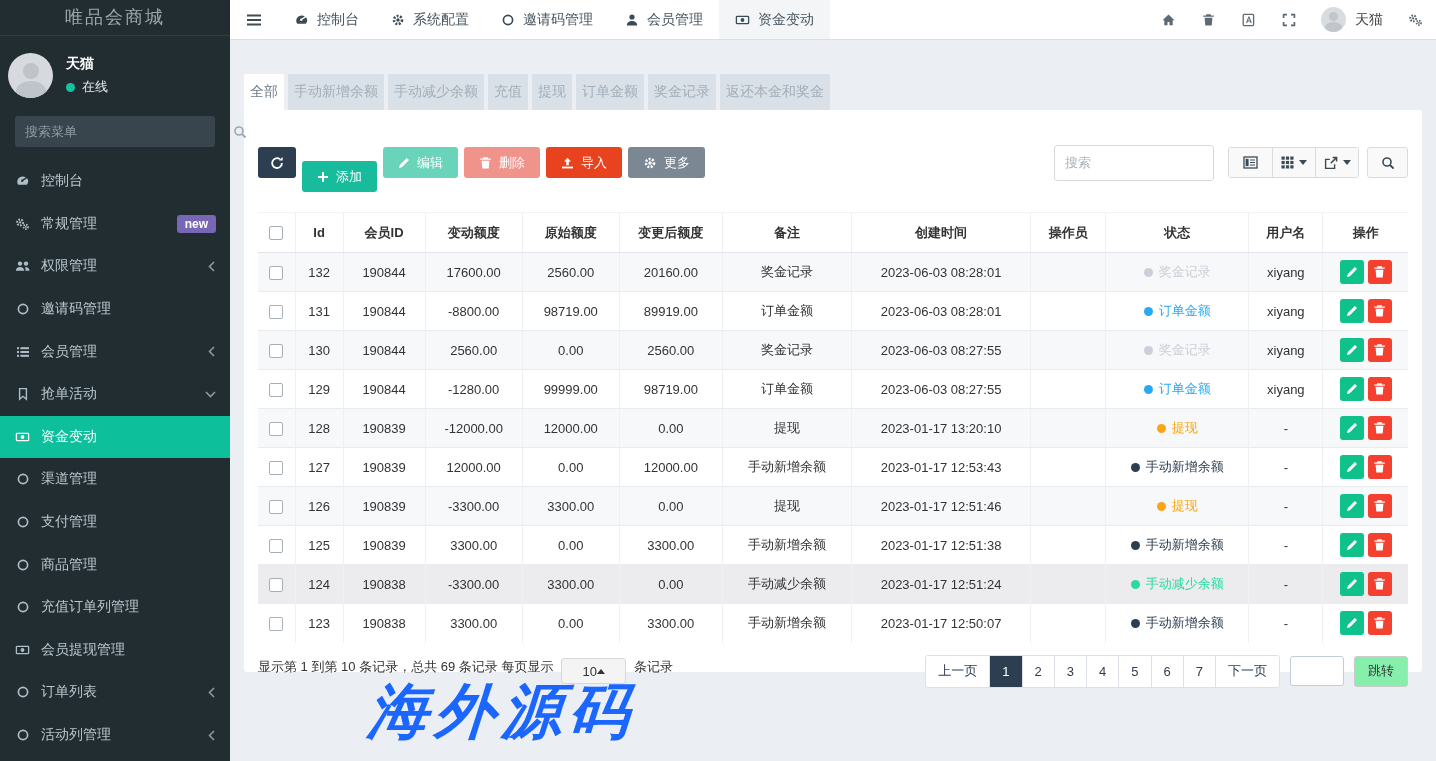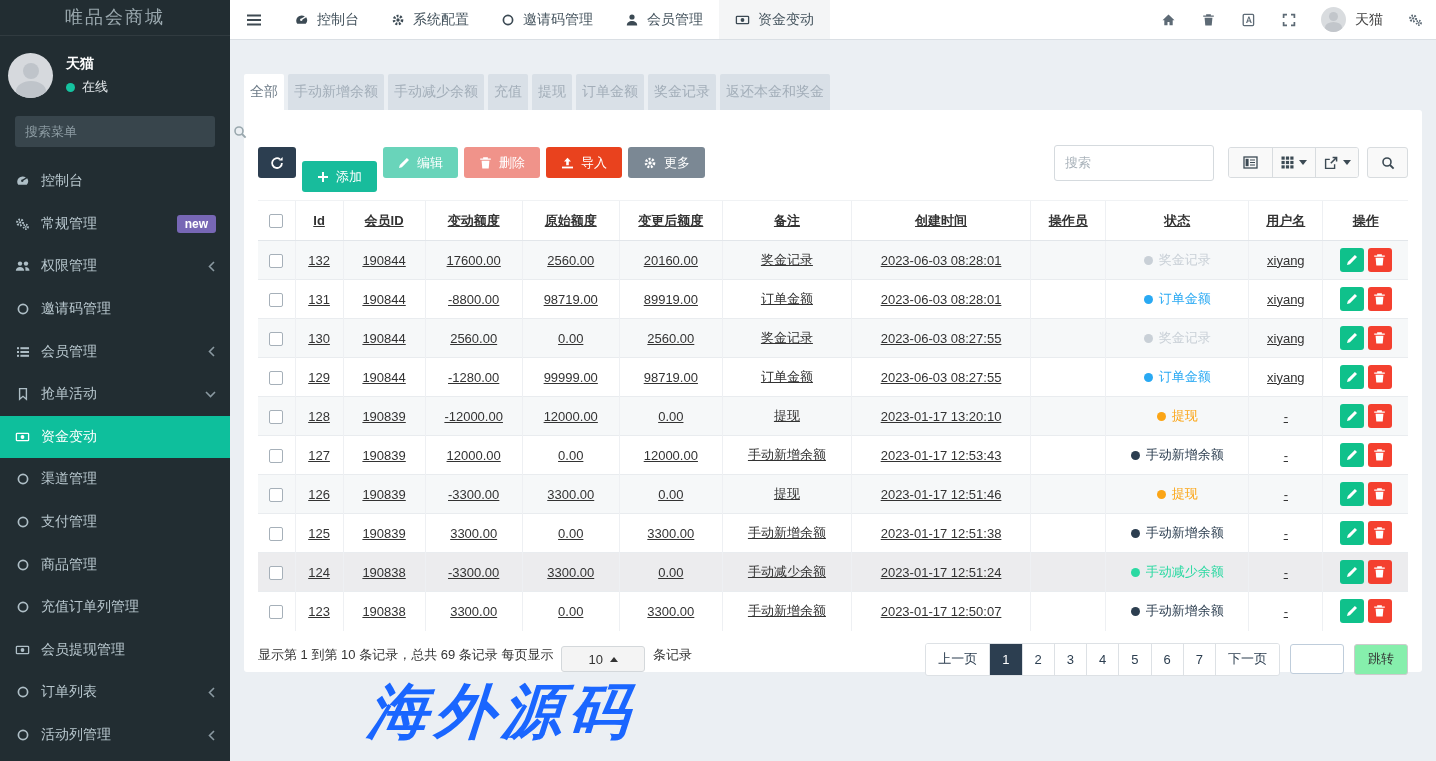--- a/index.html
+++ b/index.html
@@ -64,21 +64,21 @@
   .btn-more { background:#7b8894; }
   .toolbar-right { margin-left:auto; display:flex; align-items:center; }
   .tb-search { width:160px; height:36px; border:1px solid #d5dade; border-radius:3px; padding:0 10px; font-size:13px; color:#555; outline:none; font-family:inherit; }
   .tb-search::placeholder { color:#a9b2ba; }
   .icon-group { display:flex; margin-left:14px; border:1px solid #d8dcdf; border-radius:3px; overflow:hidden; }
   .icon-btn { min-width:43px; height:29px; display:flex; align-items:center; justify-content:center; gap:5px; background:#f9f9f9; color:#3c4a54; border-left:1px solid #d8dcdf; cursor:pointer; }
   .icon-btn:first-child { border-left:none; }
   .search-btn { margin-left:8px; width:41px; height:31px; border:1px solid #d8dcdf; border-radius:3px; background:#f9f9f9; display:flex; align-items:center; justify-content:center; color:#3c4a54; cursor:pointer; }
 
   
-  table { width:100%; border-collapse:collapse; table-layout:fixed; margin-top:8px; font-size:13px;text-decoration:underline; }
+  table { width:100%; border-collapse:collapse; table-layout:fixed; margin-top:20px; font-size:13px; }
   th, td { text-align:center; border-left:1px solid #eef0f3; overflow:hidden; white-space:nowrap; }
   th:first-child, td:first-child { border-left:none; }
   thead th { height:40px; font-weight:bold; color:#333; border-bottom:1px solid #e2e6ea; border-top:1px solid #f0f2f4; }
   tbody td { height:39px; border-top:1px solid #e9ecef; color:#333; }
   tbody tr:first-child td { border-top:none; }
   tbody tr:nth-child(odd) { background:#f6f8f9; }
   tbody tr.hovered { background:#ececee; }
   .cb { width:14px; height:14px; appearance:none; border:1px solid #a6b0b9; border-radius:2px; background:#fff; vertical-align:middle; cursor:pointer; }
   .st { display:inline-flex; align-items:center; gap:6px; font-size:13px; }
   .st .dot { width:9px; height:9px; border-radius:50%; }
@@ -88,21 +88,21 @@
   .st-add      { color:#2c3e50; } .st-add .dot      { background:#2c3e50; }
   .st-reduce   { color:#2bd9a2; } .st-reduce .dot   { background:#2bd9a2; }
   .acts { display:flex; gap:4px; justify-content:center; }
   .act { width:24px; height:24px; border:none; border-radius:3px; display:flex; align-items:center; justify-content:center; color:#fff; cursor:pointer; }
   .act-edit { background:#0fc18b; }
   .act-del  { background:#f4402f; }
 
   
   .pg-row { display:flex; align-items:center; margin-top:12px; color:#333; font-size:13px; }
   .pg-info { display:flex; align-items:flex-start; }
-  .page-size-btn { margin:0 8px; height:26px; padding:0 26px; background:#f4f4f4; border:1px solid #d4d8db; border-radius:3px; display:inline-flex; align-items:center; gap:7px; color:#333; font-size:13px; cursor:pointer; font-family:inherit; }
+  .page-size-btn { margin:0 8px; height:26px; padding:0 20px; background:#f4f4f4; border:1px solid #d4d8db; border-radius:3px; display:inline-flex; align-items:center; color:#333; font-size:13px; cursor:pointer; font-family:inherit; }
   .caret-up { width:0; height:0; border-left:4px solid transparent; border-right:4px solid transparent; border-bottom:5px solid #333; }
   .caret-down { width:0; height:0; border-left:4px solid transparent; border-right:4px solid transparent; border-top:5px solid #3c4a54; }
   .pg-right { margin-left:auto; display:flex; align-items:center; }
   .pager { display:flex; border:1px solid #dde1e5; border-radius:3px; overflow:hidden; }
   .pg-btn { height:31px; min-width:32px; padding:0 12px; display:flex; align-items:center; justify-content:center; background:#fff; color:#2c3e50; border-left:1px solid #dde1e5; cursor:pointer; font-size:13px; }
   .pg-btn:first-child { border-left:none; }
   .pg-btn.active { background:#2c3e50; color:#fff; }
   .jump-input { width:54px; height:30px; margin-left:10px; border:1px solid #bfcddb; border-radius:3px; outline:none; padding:0 6px; font-family:inherit; }
   .jump-btn { margin-left:10px; height:31px; padding:0 13px; background:#86efac; border:1px solid #ccc; border-radius:3px; color:#333; font-size:13px; cursor:pointer; font-family:Liberation Mono, monospace; }
 

